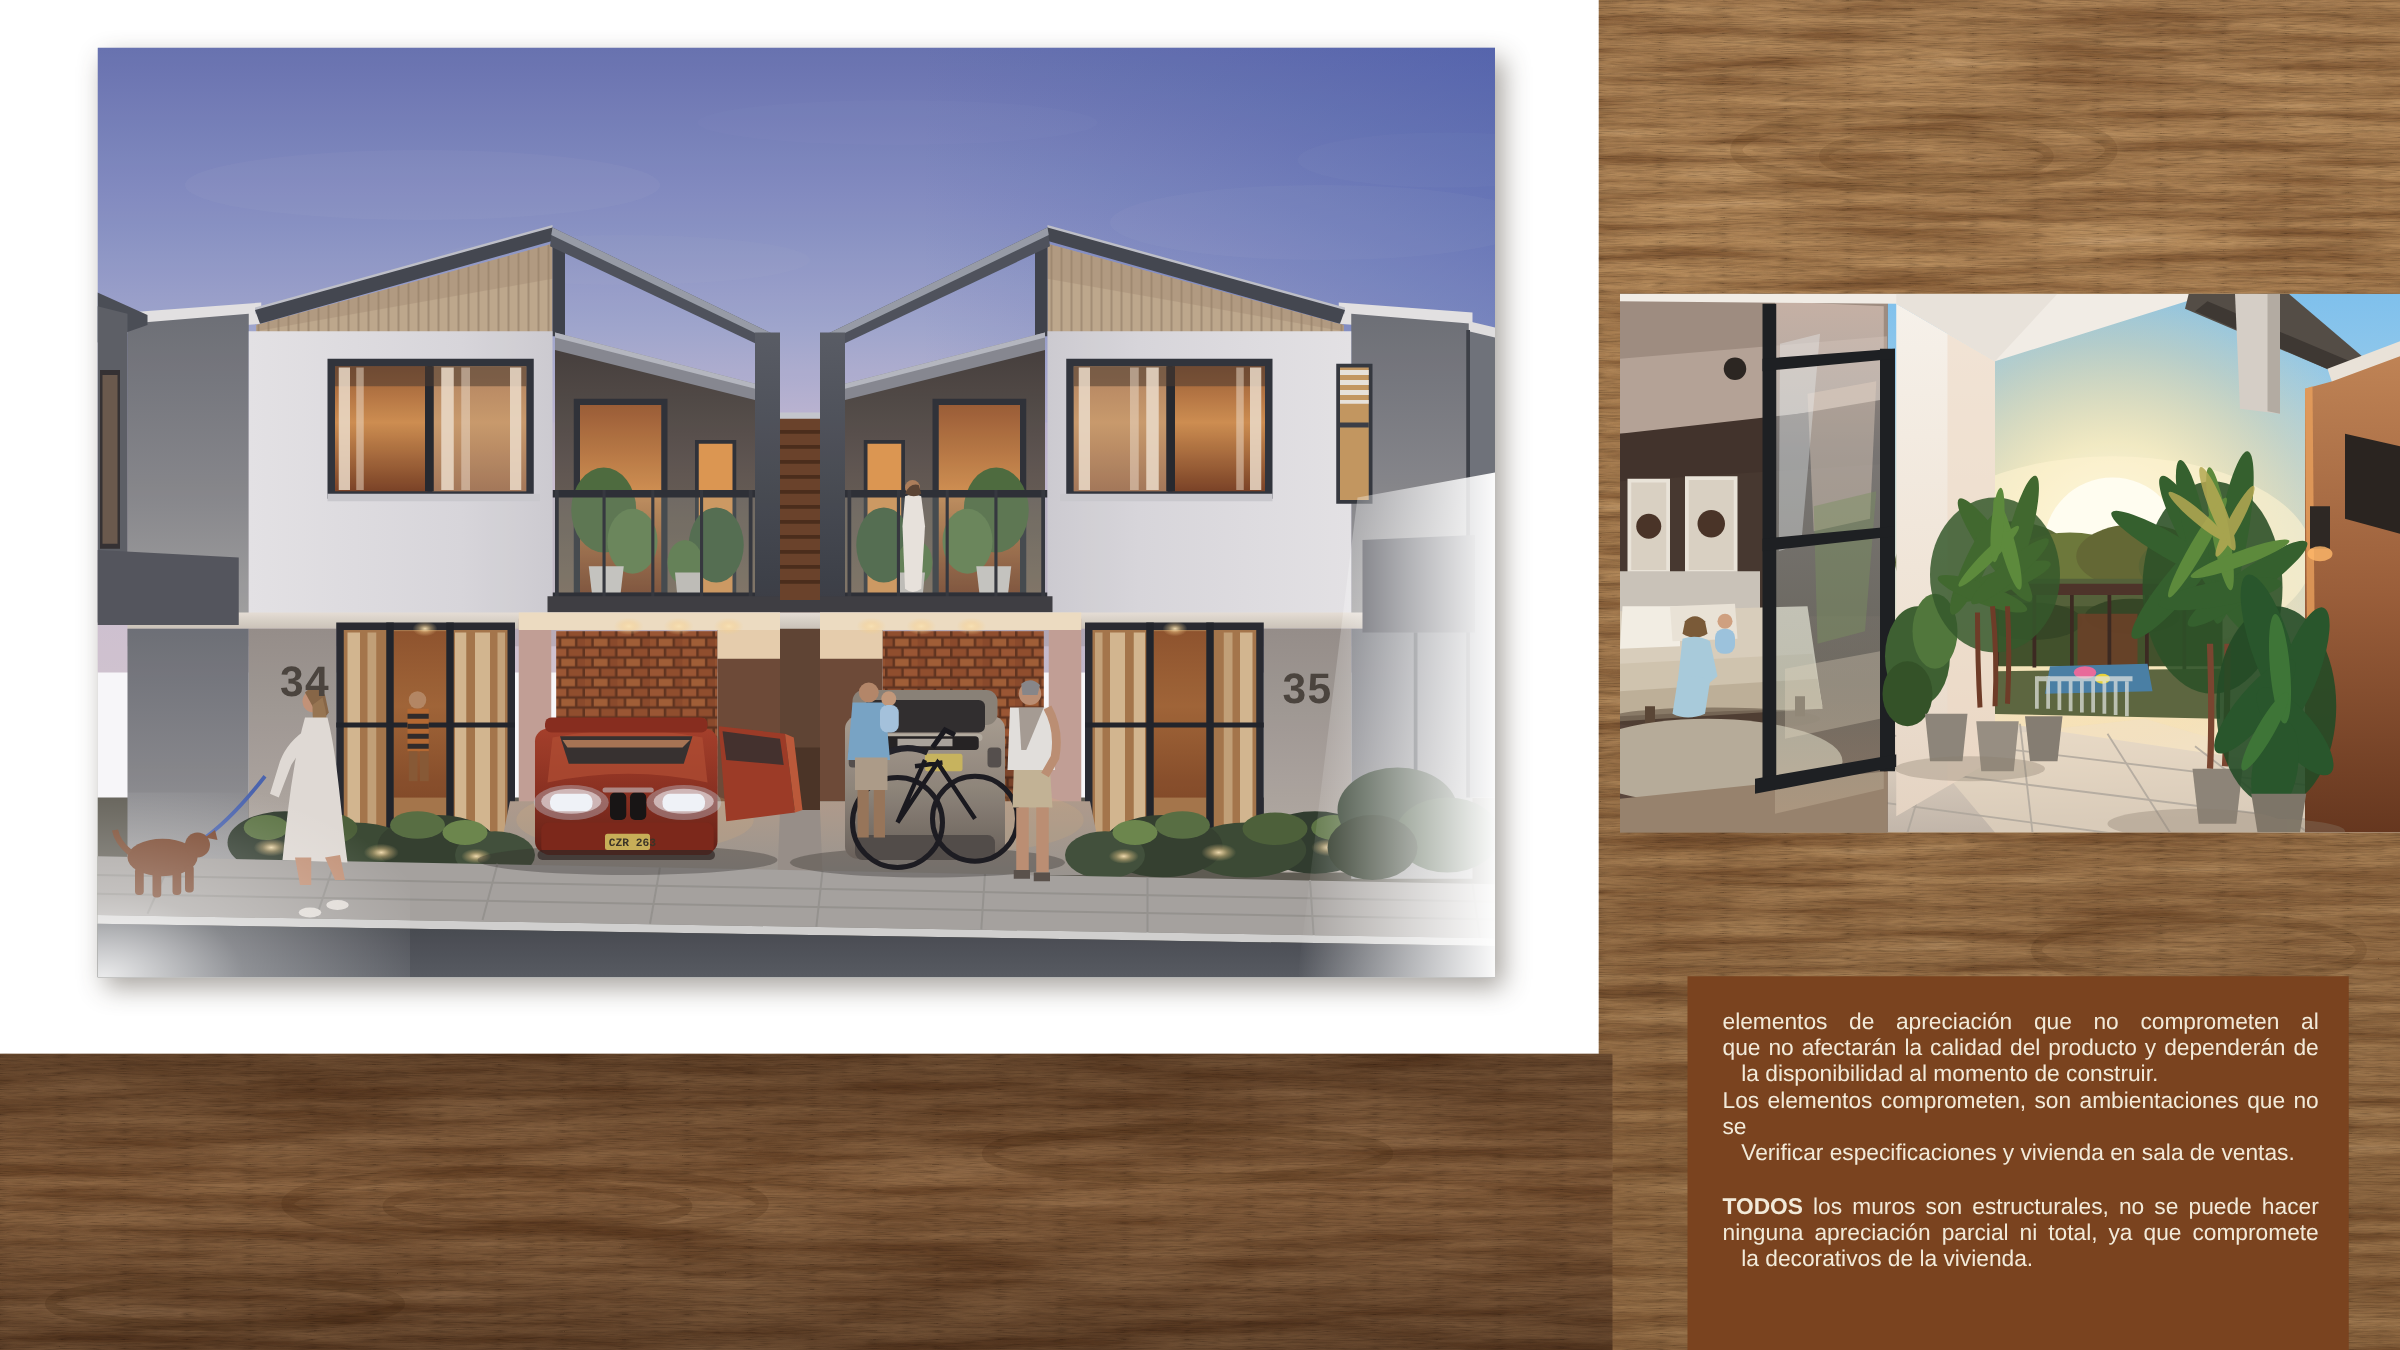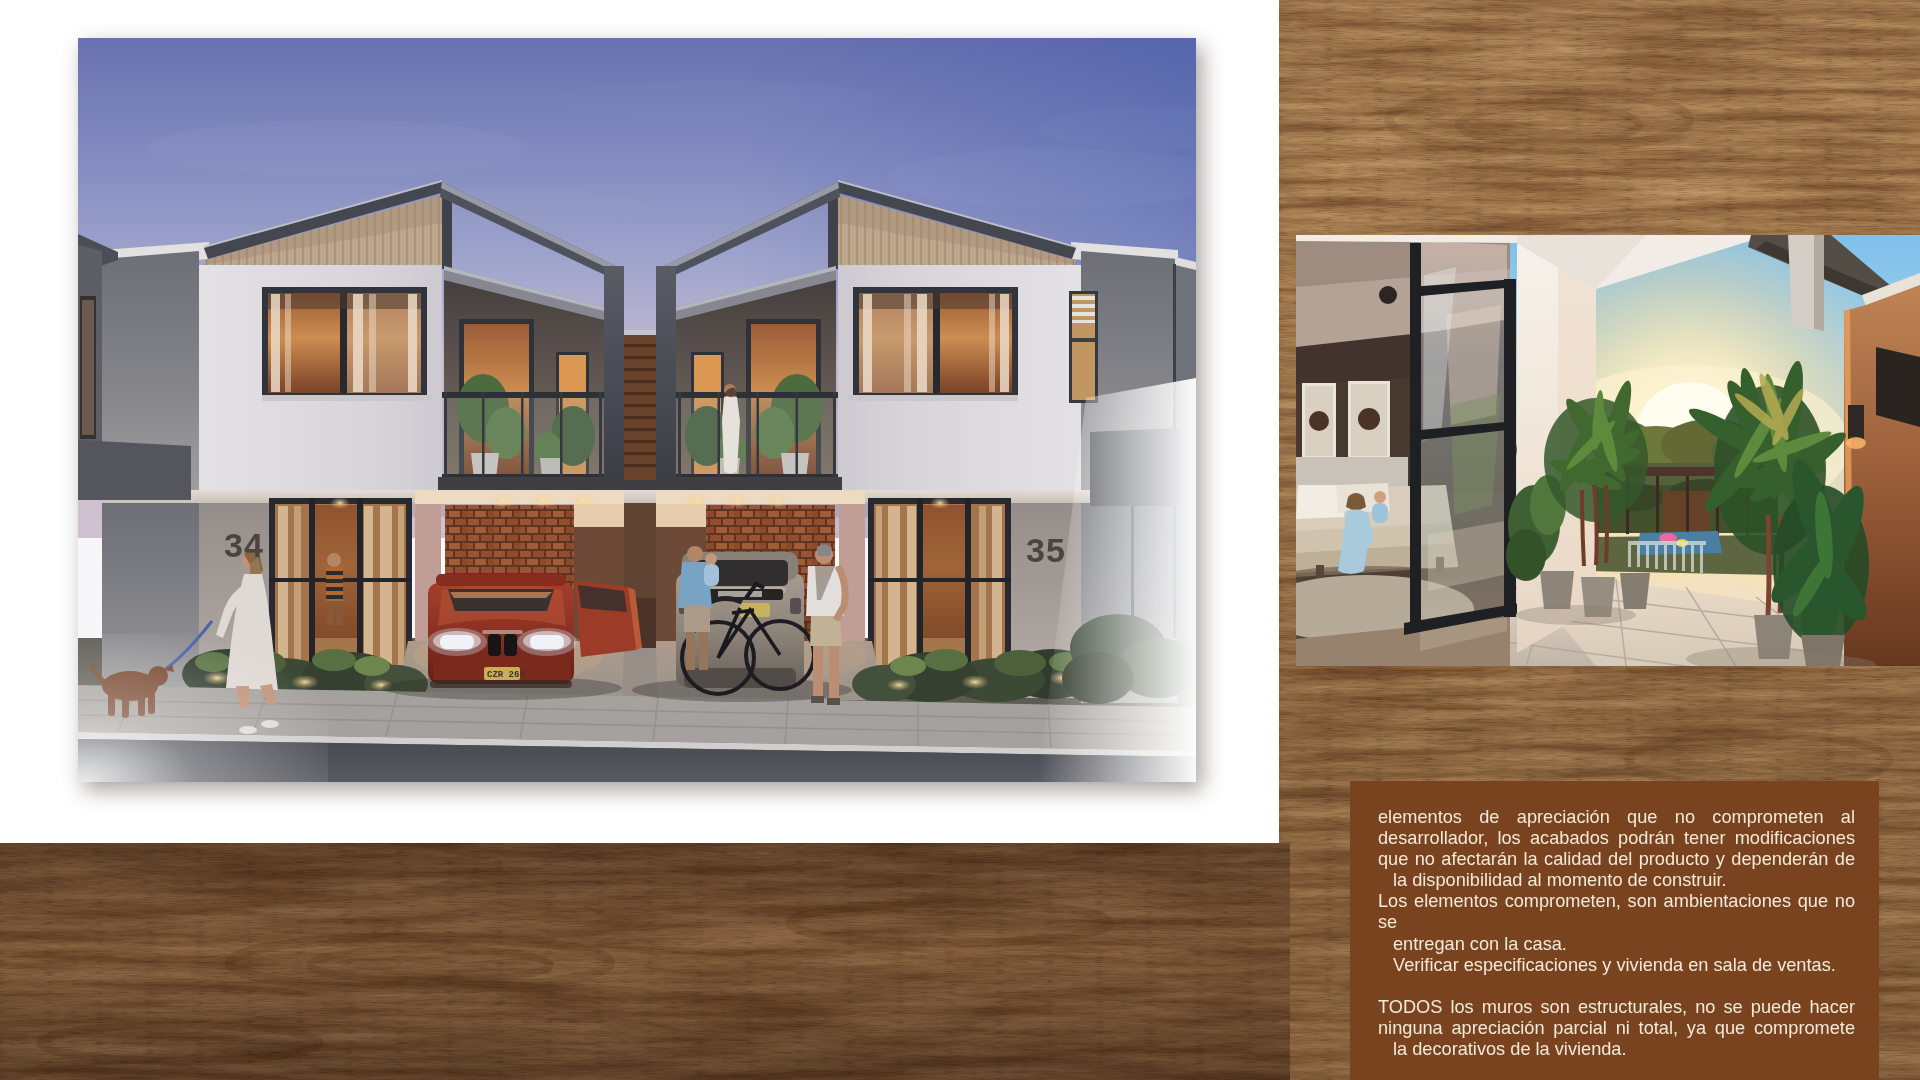--- a/index.html
+++ b/index.html
@@ -2,21 +2,21 @@
 <html><head>
 <meta charset="utf-8">
 <style>
   html,body{margin:0;padding:0;background:#ffffff;}
   *{box-sizing:border-box;}
   .page{position:relative;width:1920px;height:1080px;overflow:hidden;background:#ffffff;font-family:"Liberation Sans", sans-serif;}
   .abs{position:absolute;}
   .disc{color:#f2ead9;font-size:18.2px;line-height:21.1px;}
   .disc .j{text-align:justify;text-align-last:justify;}
   .disc .l{text-align:left;margin-left:15px;}
-  .disc b{font-weight:normal;margin-top:27px;}
+  .disc b{font-weight:bold;margin-top:27px;}
 </style>
 </head>
 <body>
 <div class="page">
 
   <svg width="0" height="0" style="position:absolute">
     <defs>
       <filter id="woodf" x="0" y="0" width="100%" height="100%">
         <feTurbulence type="fractalNoise" baseFrequency="0.006 0.09" numOctaves="5" seed="11" result="n"></feTurbulence>
         <feColorMatrix in="n" type="saturate" values="0"></feColorMatrix>
@@ -814,26 +814,24 @@
         <ellipse cx="280" cy="380" rx="60" ry="10"></ellipse>
         <ellipse cx="460" cy="424" rx="70" ry="12"></ellipse>
         <ellipse cx="520" cy="430" rx="60" ry="10"></ellipse>
       </g>
     </svg>
   </div>
 
   <div class="abs disc" style="left:1350px;top:781px;width:529px;height:299px;background:#7a431f;padding:26px 24px 0 28px;">
 
     <div class="j">elementos de apreciación que no comprometen al</div>
-    <div class="j">desarrollador, los acabados podrán tener modificaciones</div>
     <div class="j">que no afectarán la calidad del producto y dependerán de</div>
     <div class="l">la disponibilidad al momento de construir.</div>
 
     <div class="j">Los elementos comprometen, son ambientaciones que no se</div>
-    <div class="l">entregan con la casa.</div>
 
     <div class="l">Verificar especificaciones y vivienda en sala de ventas.</div>
     <div style="height:21.1px"></div>
 
     <div class="j"><b>TODOS</b> los muros son estructurales, no se puede hacer</div>
     <div class="j">ninguna apreciación parcial ni total, ya que compromete</div>
     <div class="l">la decorativos de la vivienda.</div>
   </div>
 
 </div>

